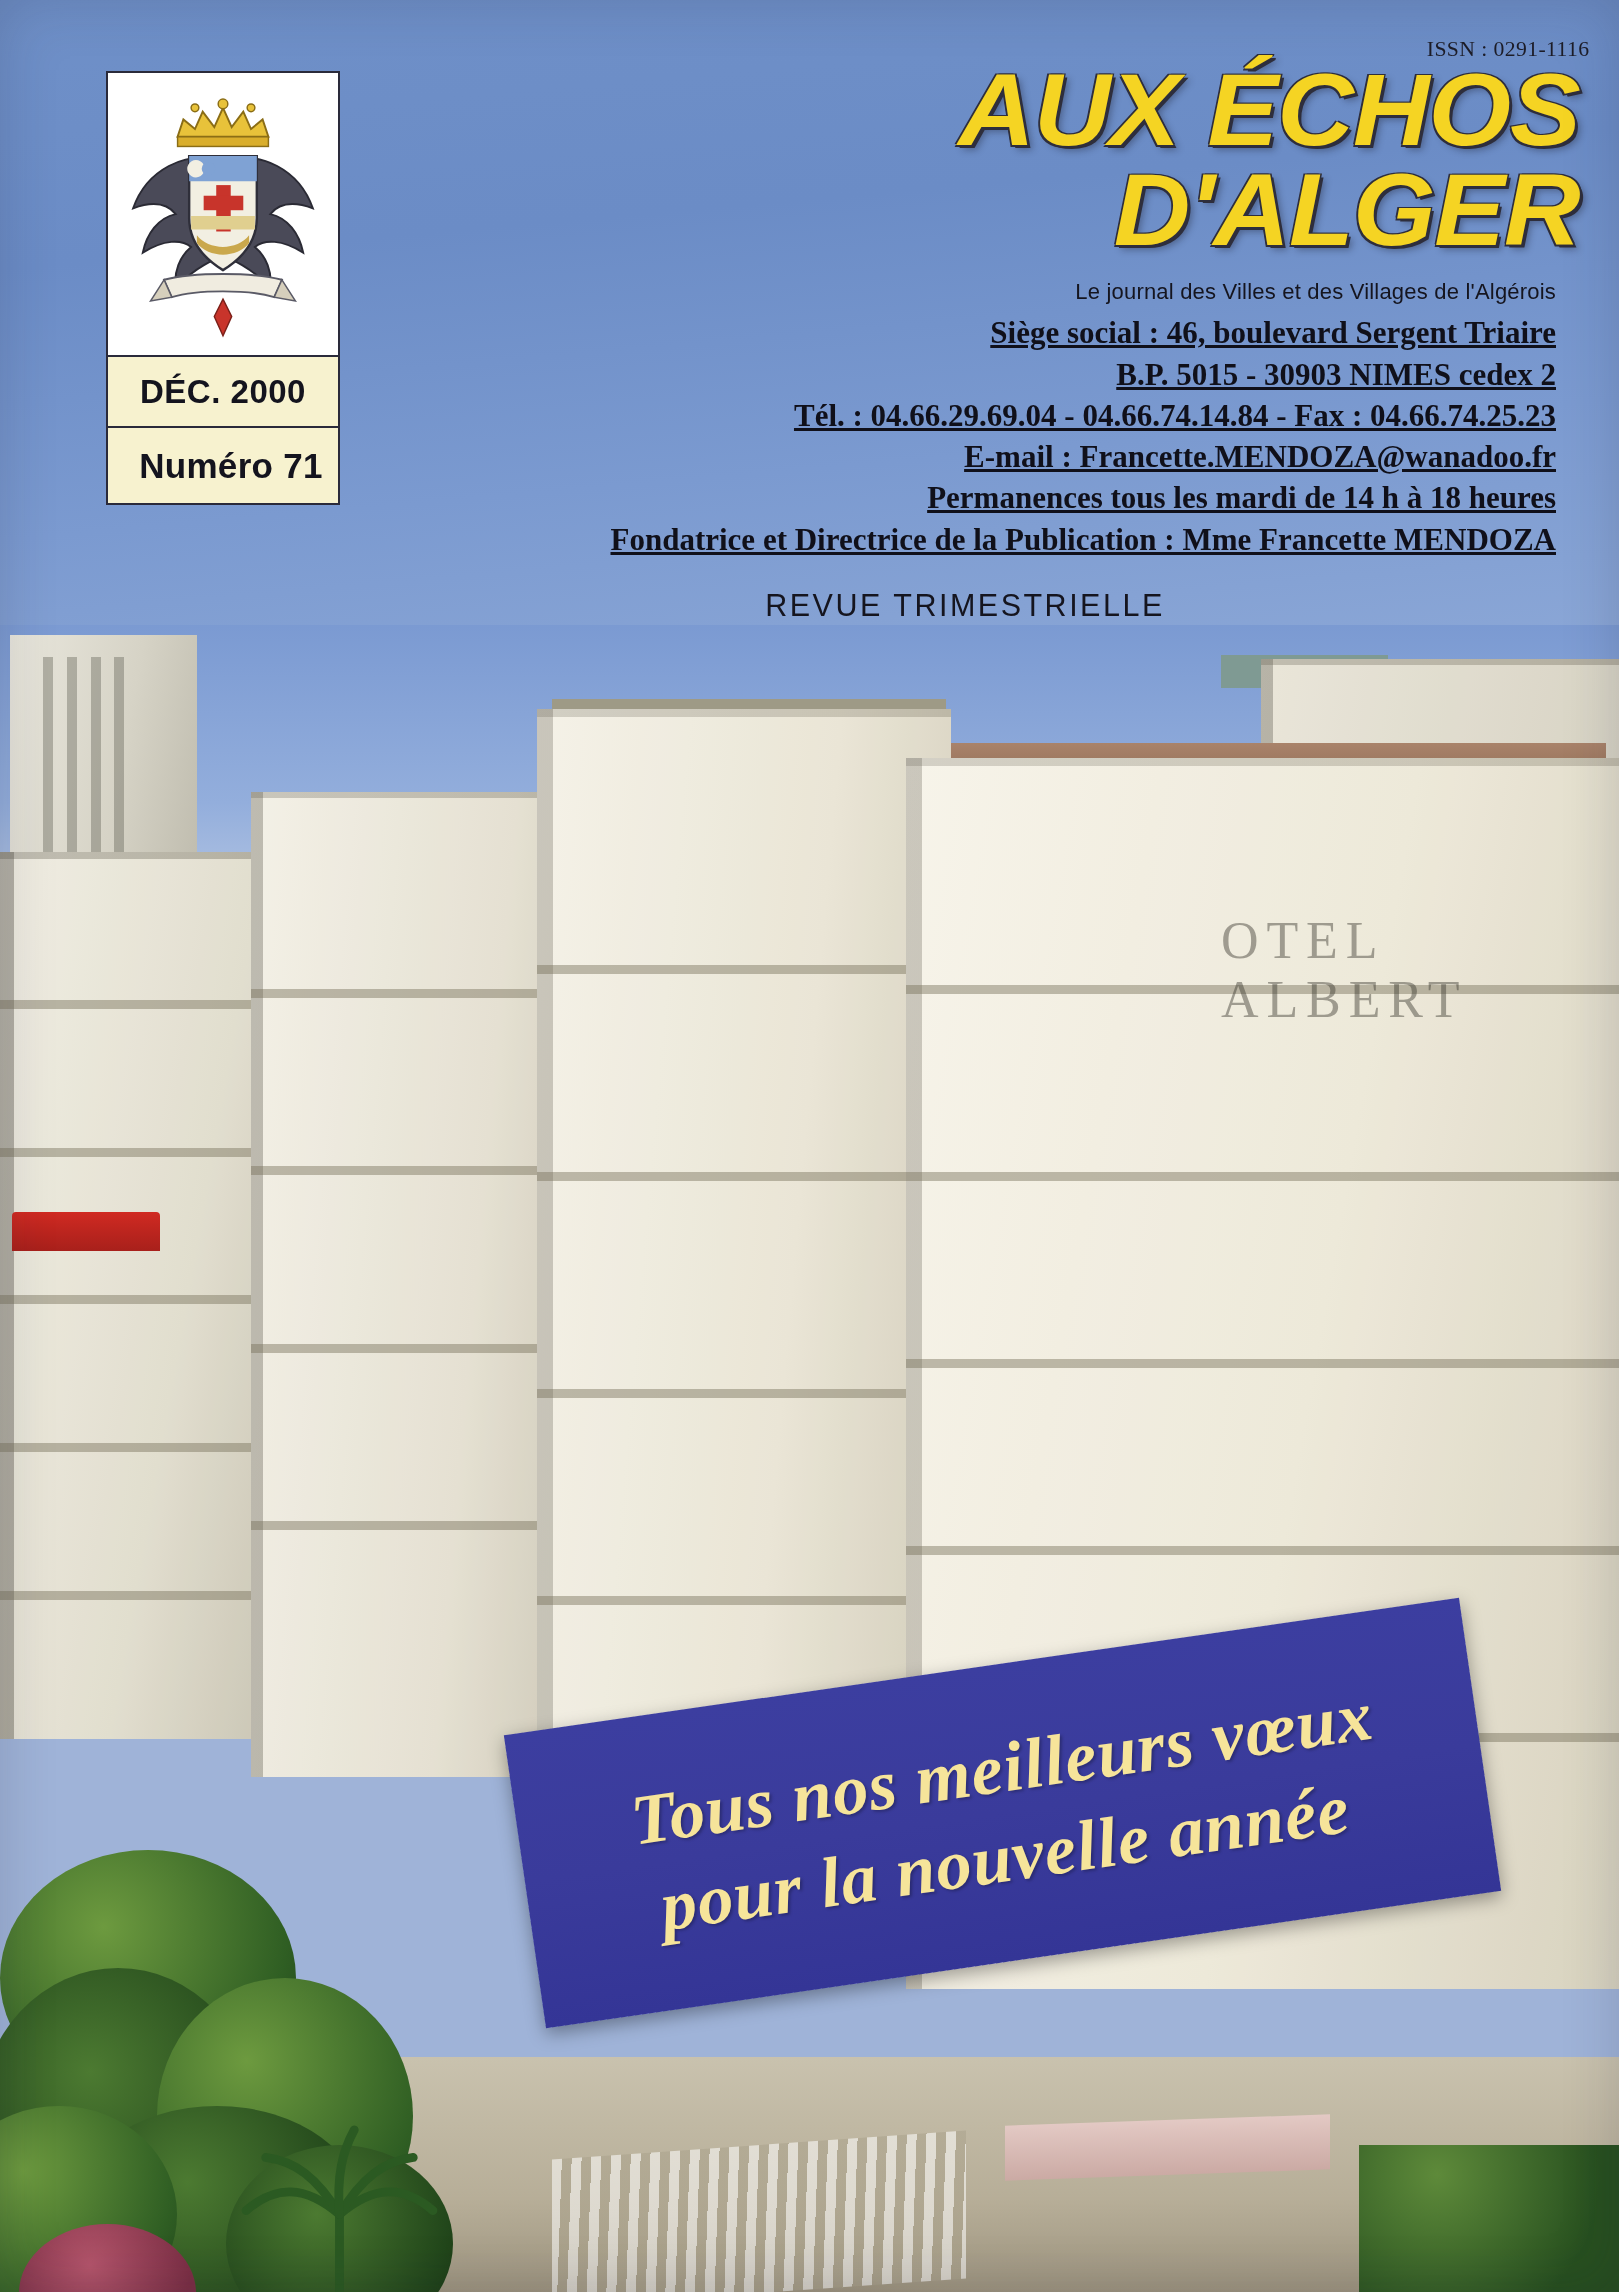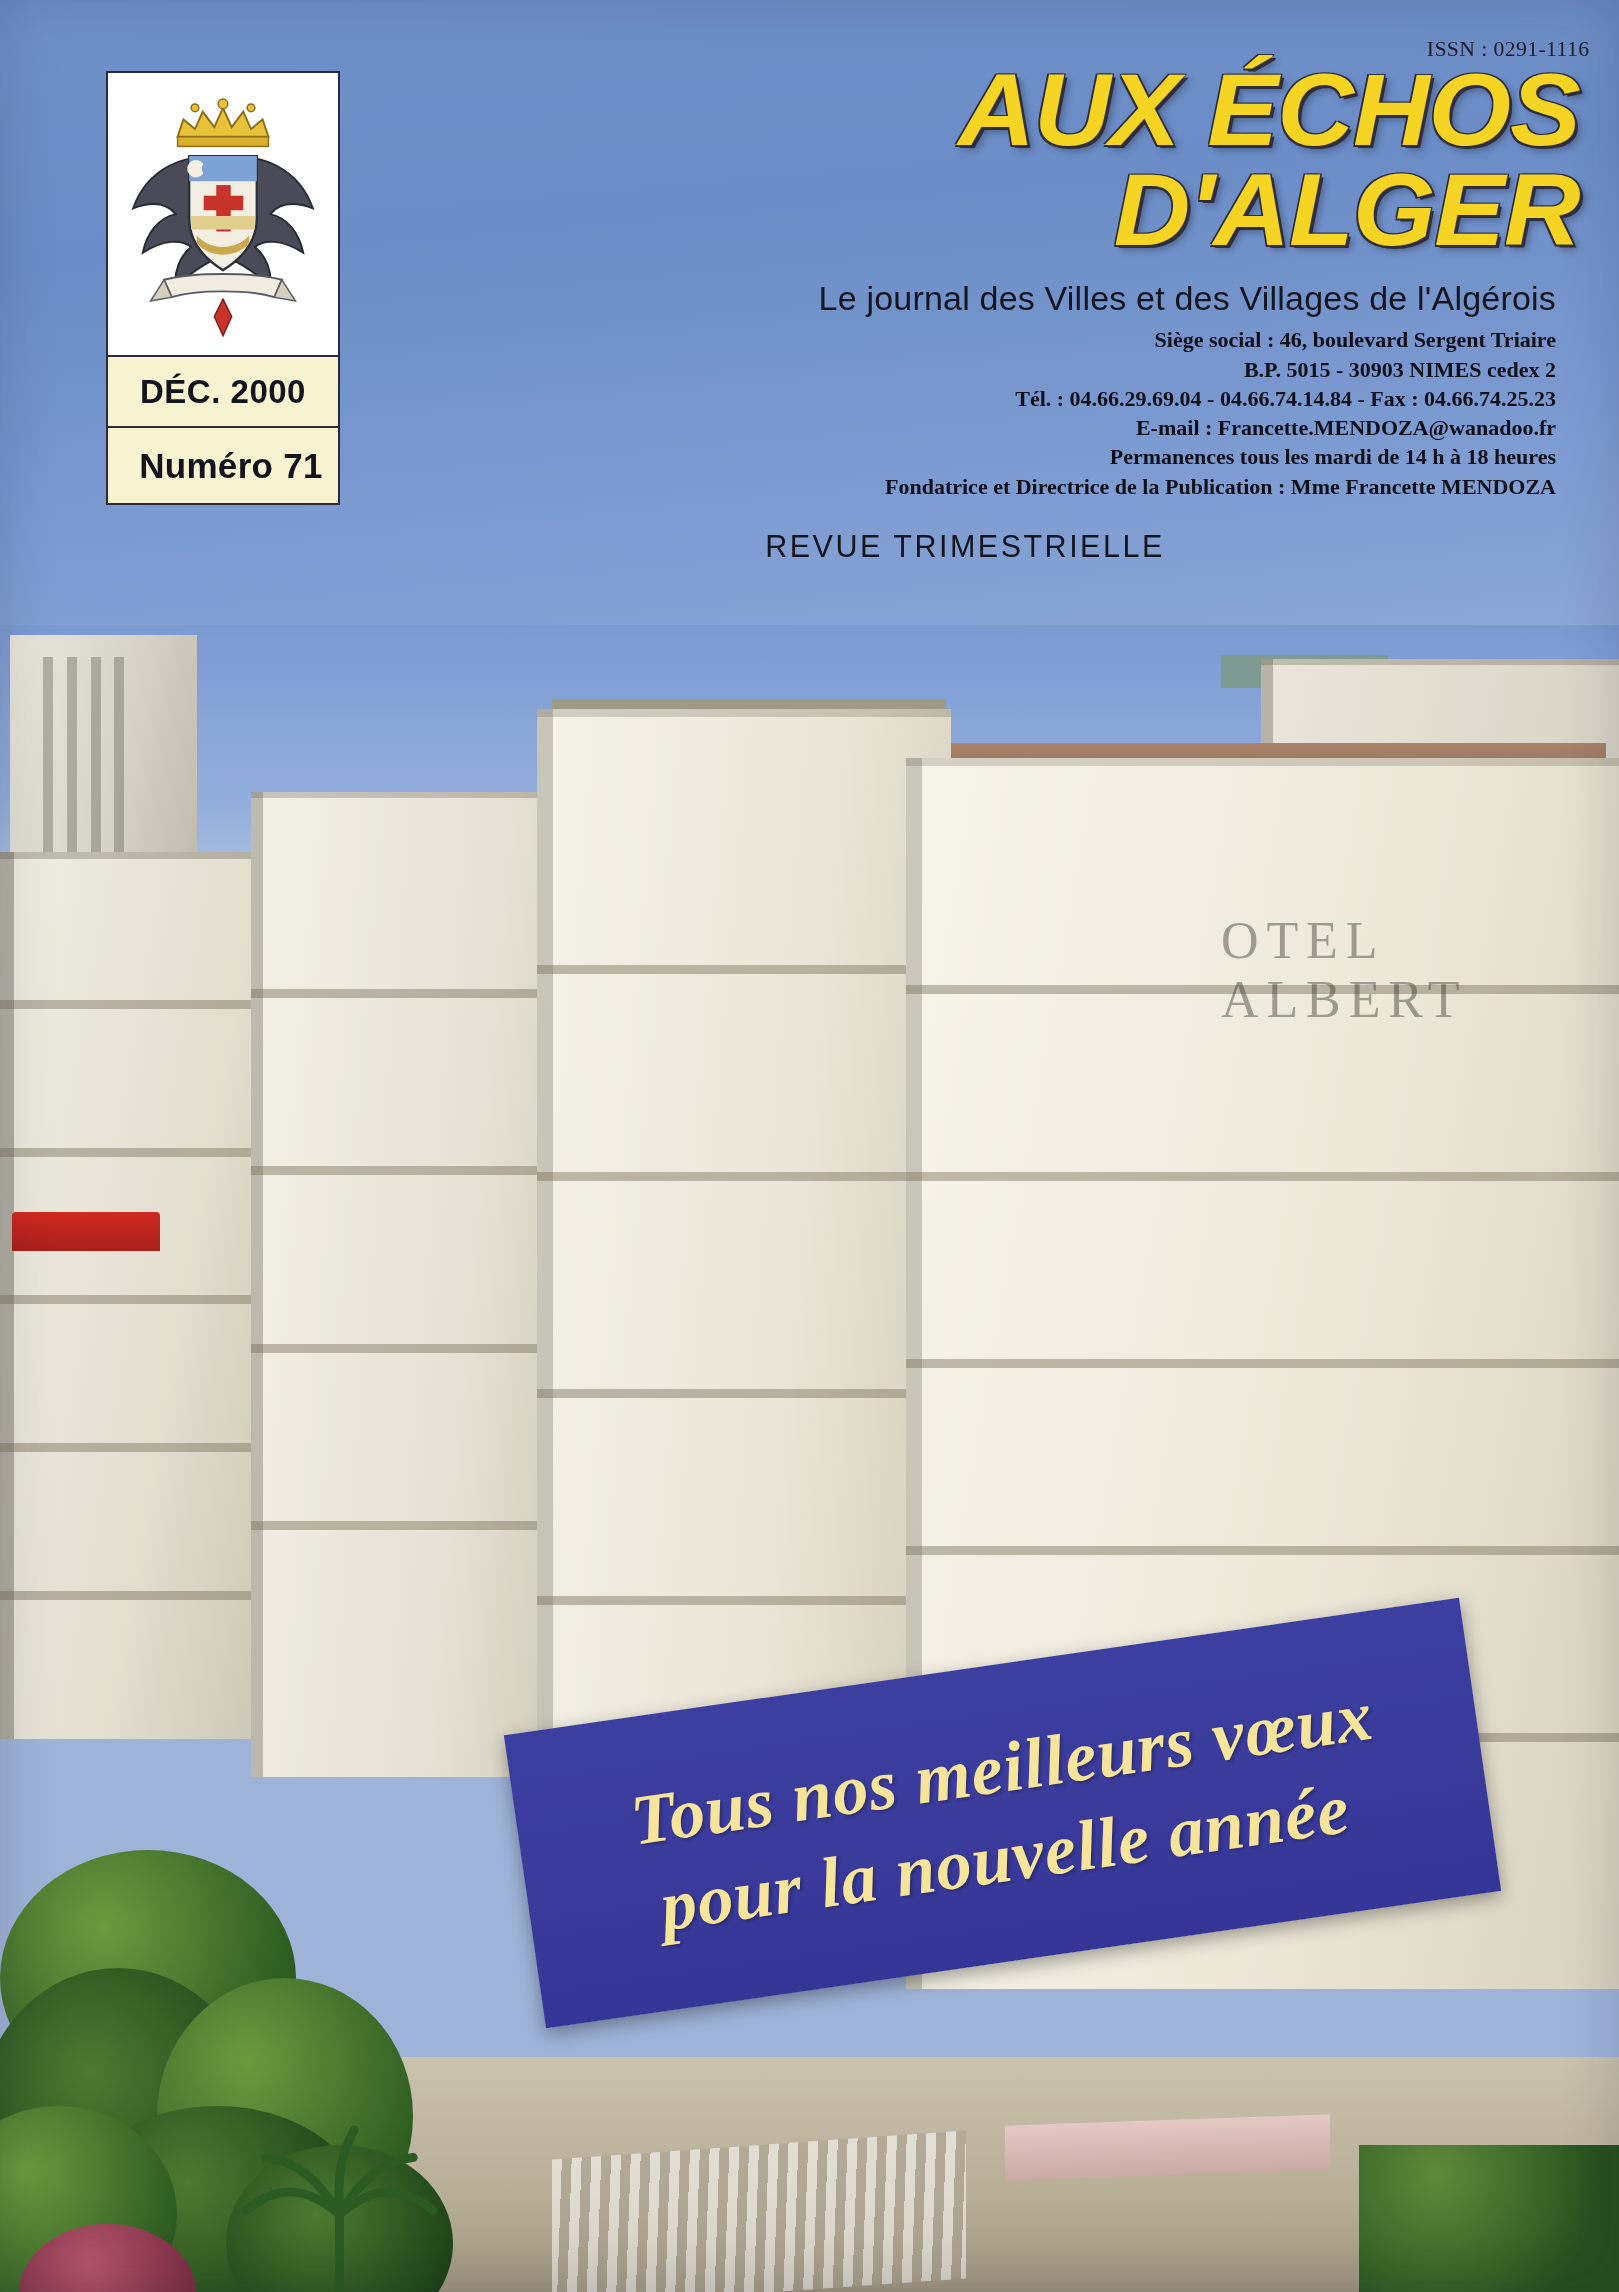--- a/index.html
+++ b/index.html
@@ -103,32 +103,33 @@
       1.5px -1.5px 0 #2e2e3c,
       -1.5px 1.5px 0 #2e2e3c,
       4.9px 4.9px 6.9px rgba(20,20,35,0.35);
     transform: scaleX(1.04);
   }
   .big-title .line2 { display: block; }
 
   .subtitle {
     margin-top: 17.7px;
     font-family: "Liberation Sans", sans-serif;
-    font-size: 34px;
+    font-size: 22px;
     color: #15151f;
     letter-spacing: 0.2px;
   }
 
   .info {
     margin-top: 7.9px;
     font-family: "Liberation Serif", serif;
     font-weight: 700;
-    font-size: 22px;
+    font-size: 31px;
     line-height: 1.33;
     color: #10101a;
+    text-decoration: underline;
   }
   .info div { white-space: nowrap; }
 
   .rule-row {
     margin-top: 9.9px;
     display: flex;
     align-items: center;
     gap: 16px;
     justify-content: center;
     flex-direction: column;

